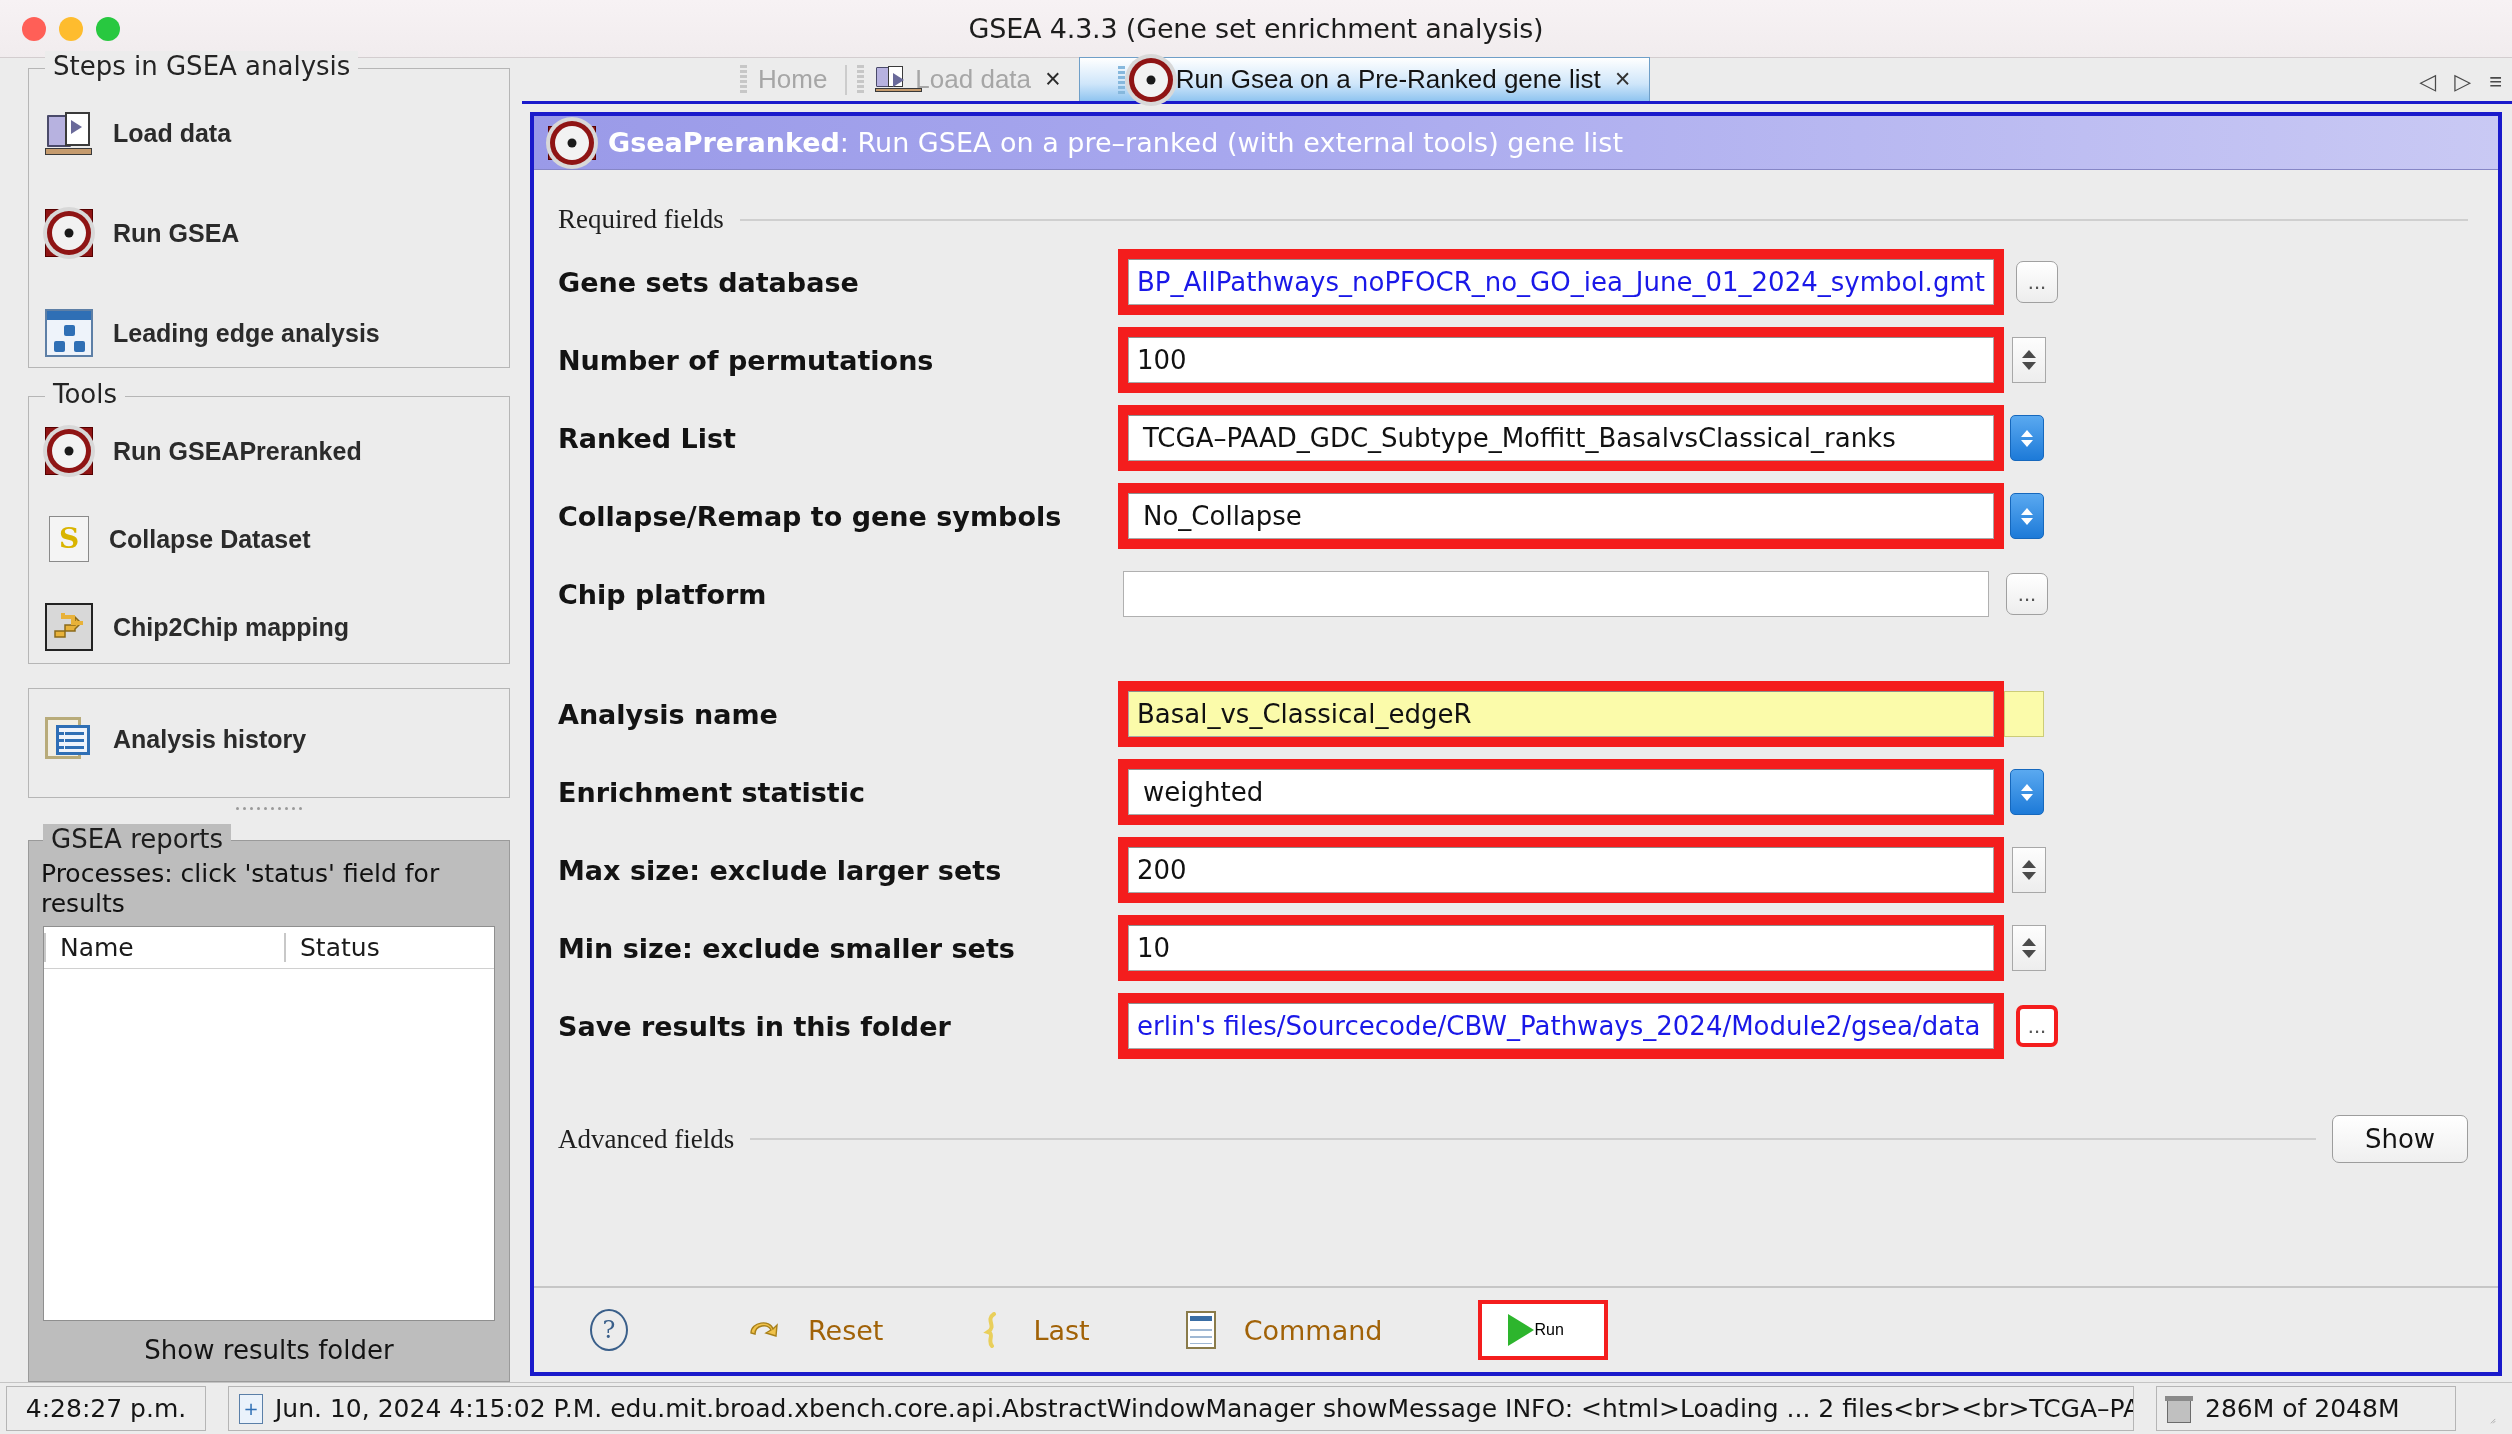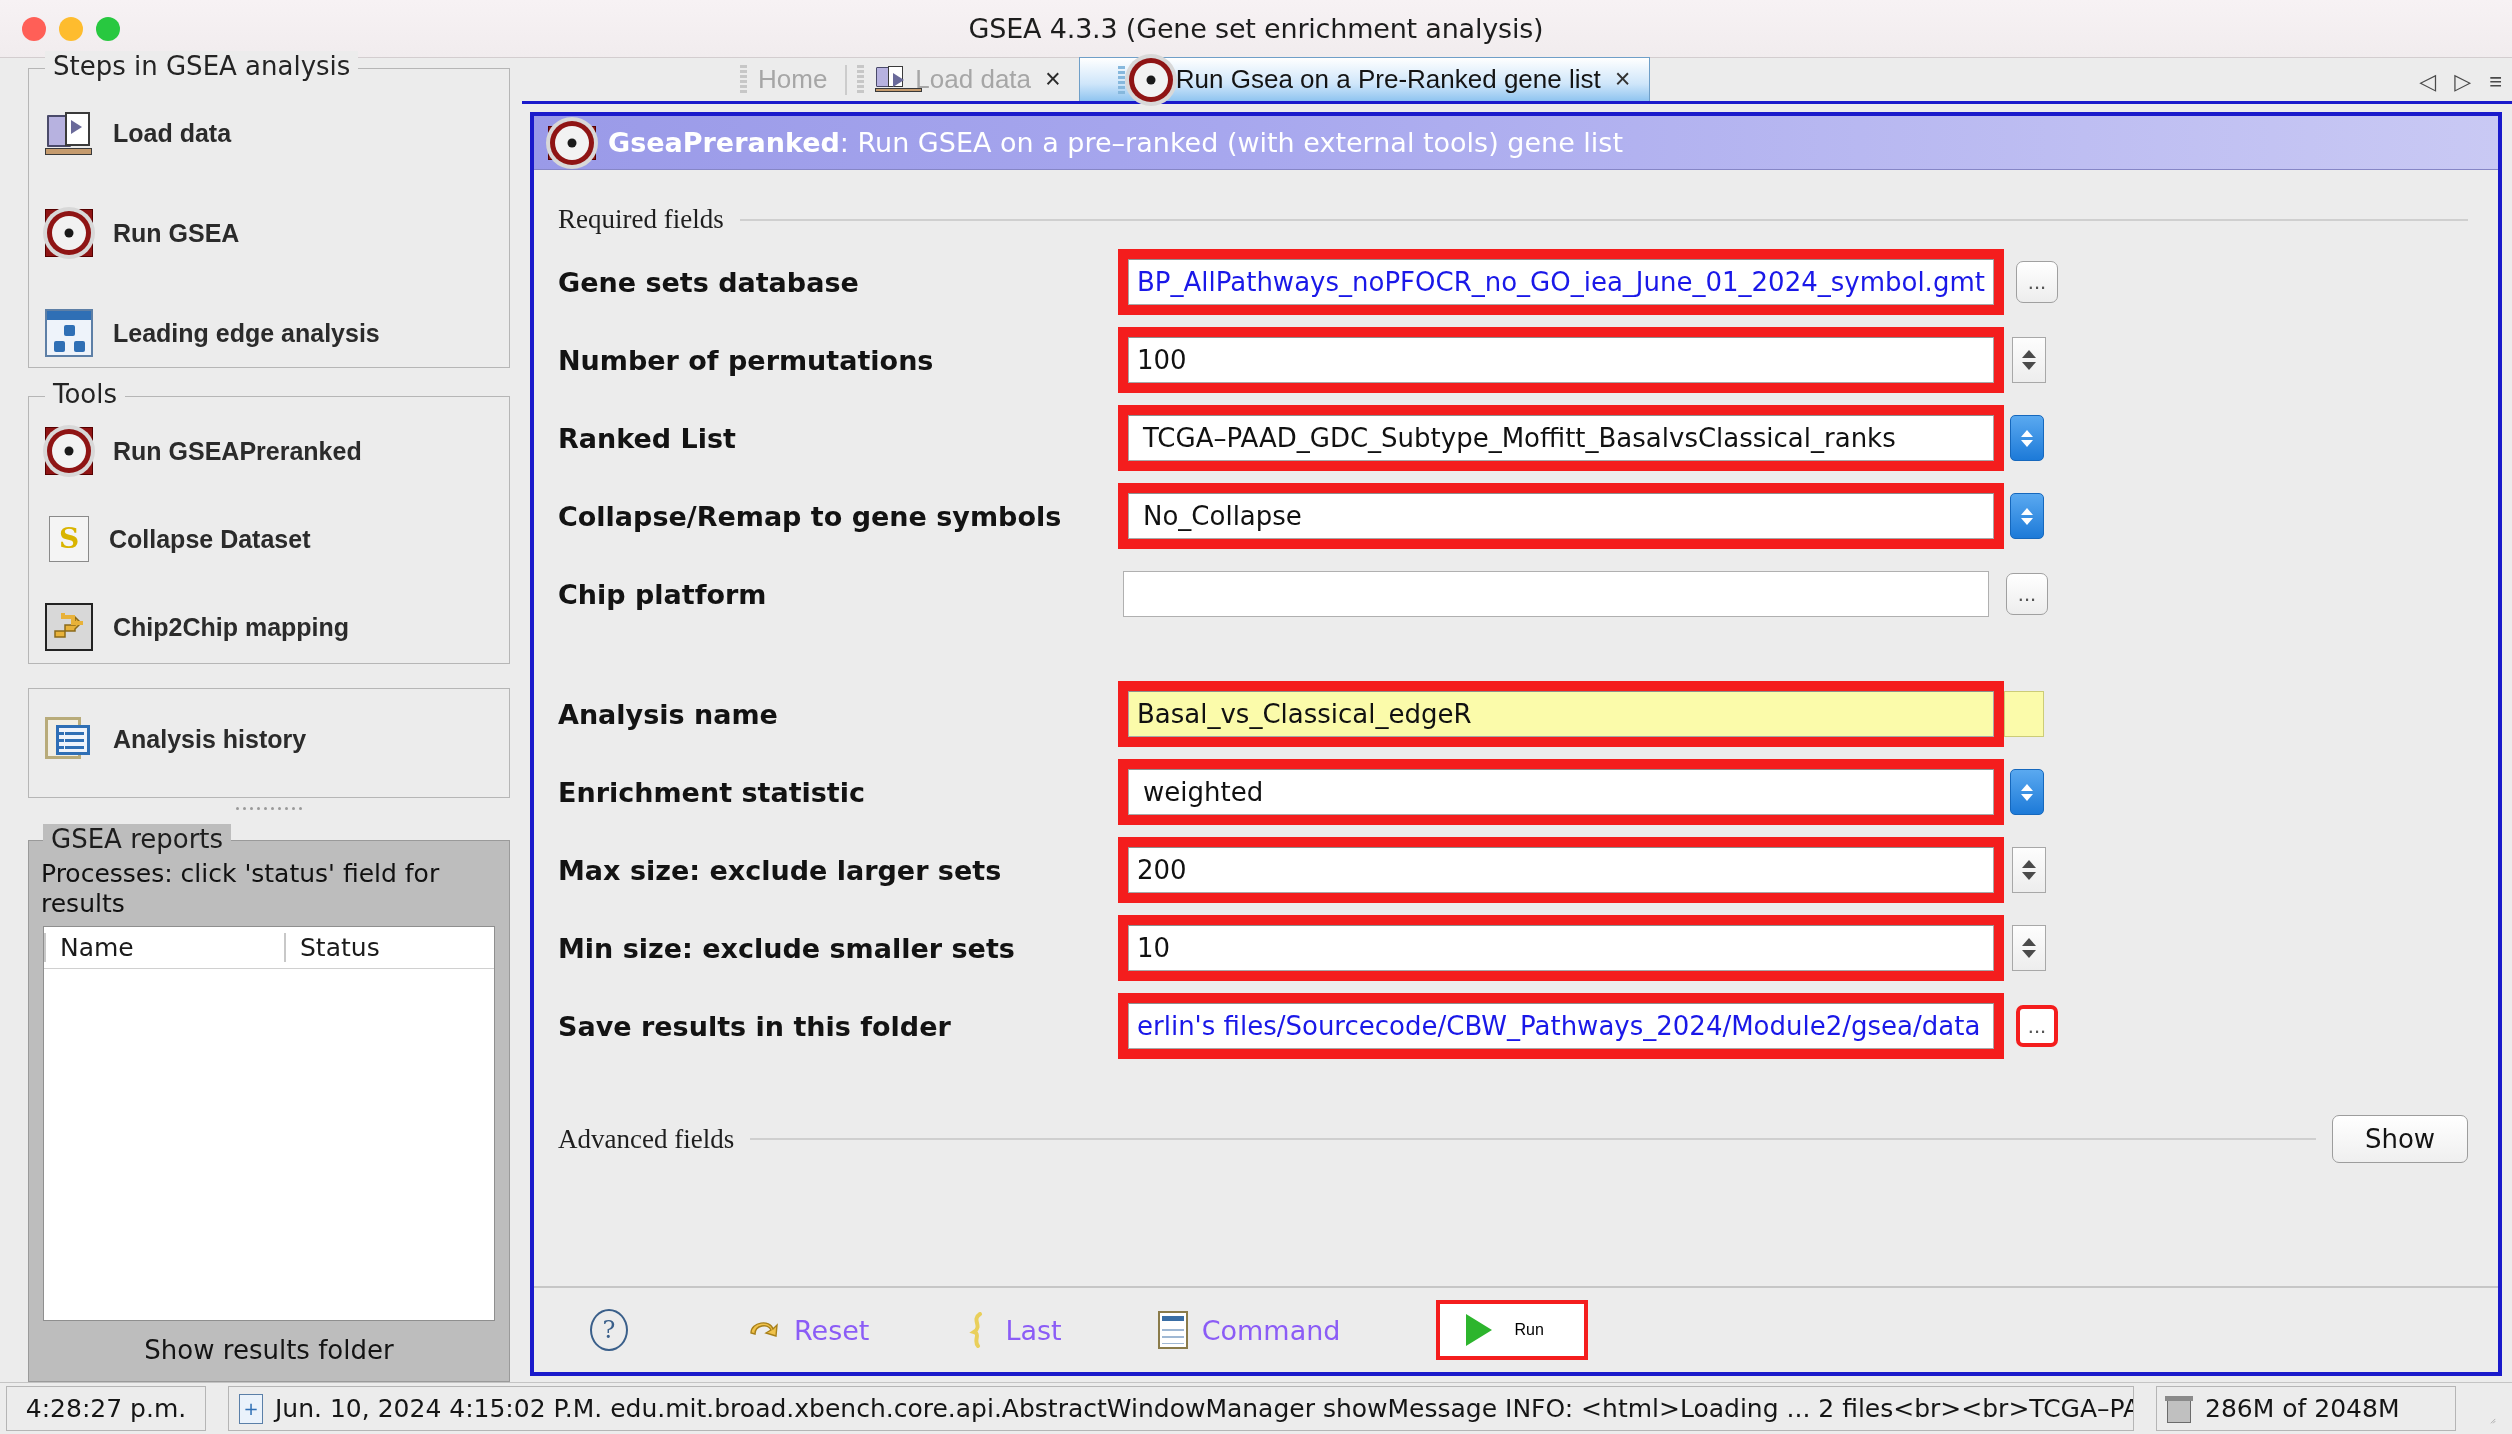--- a/index.html
+++ b/index.html
@@ -361,31 +361,31 @@
   #buttonbar {
     flex: 0 0 auto;
     border-top: 2px solid #c6c6c6;
     height: 86px;
     display: flex; align-items: center;
     padding-left: 56px;
     gap: 0;
     background: #ececec;
   }
   .bb-item {
-    display:flex; align-items:center; gap: 14px;
-    font-size: 27px; color:#8b5cf6;
+    display:flex; align-items:center; gap: 28px;
+    font-size: 27px; color:#a16207;
     font-family: "DejaVu Sans", sans-serif;
   }
   .bb-gap { width: 118px; }
   .bb-gap-sm { width: 96px; }
   .bb-run {
     border: 4px solid #f41d1d;
     padding: 10px 40px 10px 26px;
     background: #fff;
-    display:flex;align-items:center;gap:22px;
+    display:flex;align-items:center;
   }
   .help-circle {
     width: 38px; height: 42px; border: 2px solid #3a5f8a; border-radius: 50%;
     display:flex;align-items:center;justify-content:center;
     font-size: 24px; color:#3a5f8a; font-family:"DejaVu Serif",serif;
   }
   .ic-reset { width: 34px; height: 34px; position: relative; }
   .ic-last  { width: 26px; height: 36px; position: relative; }
   .ic-command { width: 30px; height: 38px; background:#fff; border:2px solid #8a7b4a; position:relative;}
   .ic-command:before{content:"";position:absolute;left:2px;top:3px;right:2px;height:5px;background:#3a6ea5;}

